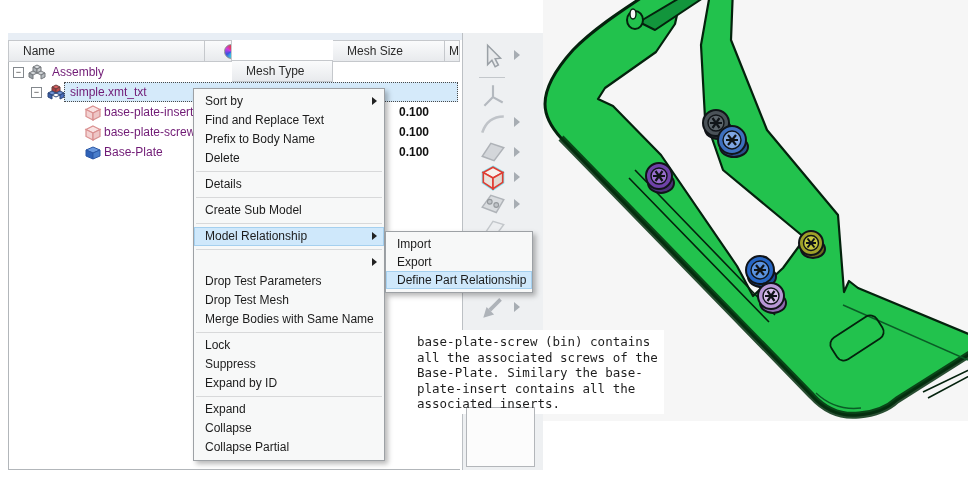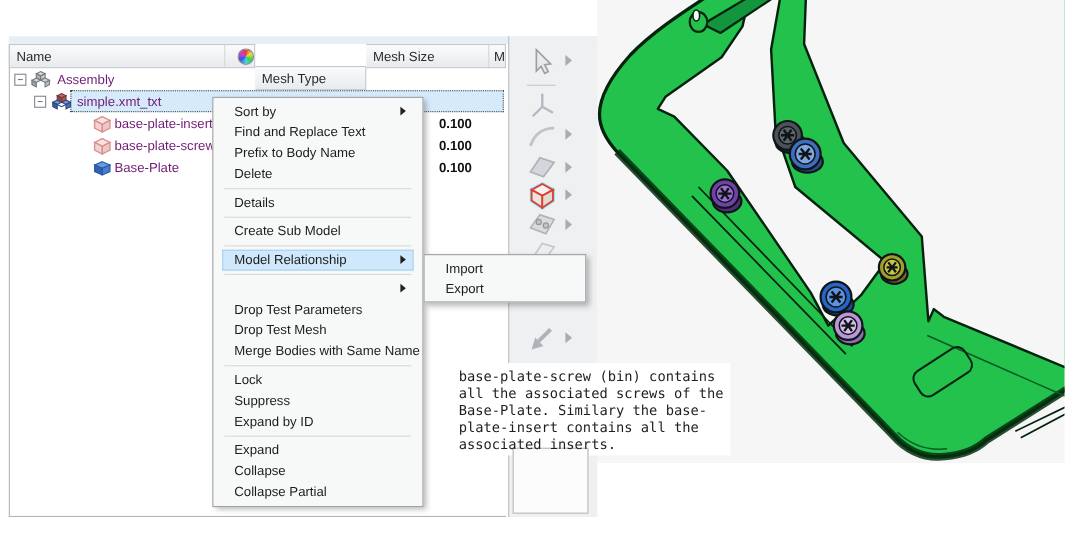--- a/index.html
+++ b/index.html
@@ -5,39 +5,39 @@
   html,body{margin:0;padding:0;background:#fff;}
   #root{position:relative;width:968px;height:487px;overflow:hidden;background:#fff;
         font-family:"Liberation Sans",sans-serif;-webkit-font-smoothing:antialiased;}
   .abs{position:absolute;box-sizing:border-box;}
   
   .topstrip{left:8px;top:33px;width:535px;height:7px;background:#e8eef5;}
   .panel{left:8px;top:40px;width:452px;height:430px;background:#fff;
          border-left:1px solid #b2b6ba;border-bottom:1px solid #b2b6ba;}
   .hcell{top:40px;height:22px;background:linear-gradient(#fafbfc,#e8eaed);
          border:1px solid #c5c8cc;border-left:none;font-size:12px;color:#2a2a2a;
-         line-height:20px;padding-left:6px;overflow:hidden;white-space:nowrap;}
+         line-height:20px;padding-left:14px;overflow:hidden;white-space:nowrap;}
   .hcell.first{border-left:1px solid #c5c8cc;}
   .cwheel{width:13px;height:13px;border-radius:50%;border:1px solid #8a8e92;
           background:conic-gradient(#e23b3b,#e8e23b,#3bd044,#3bd9e0,#3b51e0,#d23be0,#e23b3b);}
   .trow{height:20px;font-size:12px;color:#701a75;line-height:20px;white-space:nowrap;}
   .expbox{width:11px;height:11px;background:#fff;border:1px solid #83888d;
           font:9px/9px "Liberation Sans",sans-serif;color:#333;text-align:center;}
   .sel{background:#d5eafa;outline:1px dotted #4a4a4a;outline-offset:-1px;}
   .mval{font-size:12px;color:#101010;text-align:center;line-height:20px;font-weight:bold;}
   
   .strip{left:462px;top:33px;width:81px;height:437px;background:#eef0f2;
          border-left:1px solid #bcc0c4;}
   .tbtn{width:30px;height:28px;}
   .fly{width:0;height:0;border-left:6px solid #a7adb3;border-top:5px solid transparent;
        border-bottom:5px solid transparent;}
   .tsep{width:26px;height:1px;background:#c3c7cb;}
   
   .menu{background:#f7f8f8;border:1px solid #9da1a5;box-shadow:3px 3px 5px rgba(0,0,0,.28);
-        padding:3px 8px;}
+        padding:3px 0;}
   .mi{height:19px;line-height:19px;font-size:12px;color:#1c1c1c;padding:0 22px 0 11px;
       position:relative;white-space:nowrap;}
   .mi.hl{background:#cfe8fb;outline:1px solid #a5d0ef;outline-offset:-1px;}
   .marrow{position:absolute;right:7px;top:4.5px;width:0;height:0;border-left:5px solid #222;
           border-top:4px solid transparent;border-bottom:4px solid transparent;}
   .msep{height:1px;background:#d8d9da;margin:3px 2px;}
   
   .annbg{left:412px;top:330px;width:252px;height:84px;background:#fff;}
   .ann{left:417px;top:334px;width:250px;font-family:"DejaVu Sans Mono",monospace;
        font-size:12.5px;line-height:15.5px;font-weight:normal;color:#1e1e1e;white-space:pre;}
@@ -271,15 +271,16 @@
     <div class="mi">Expand by ID</div>
     <div class="msep"></div>
     <div class="mi">Expand</div>
     <div class="mi">Collapse</div>
     <div class="mi">Collapse Partial</div>
   </div>
 
   <div class="abs menu" style="left:385px;top:231px;width:148px;">
     <div class="mi" style="height:18px;line-height:18px;">Import</div>
     <div class="mi" style="height:18px;line-height:18px;">Export</div>
+    <div class="mi hl" style="height:18px;line-height:18px;">Define Part Relationship</div>
   </div>
 
 </div>
 
 </body></html>

